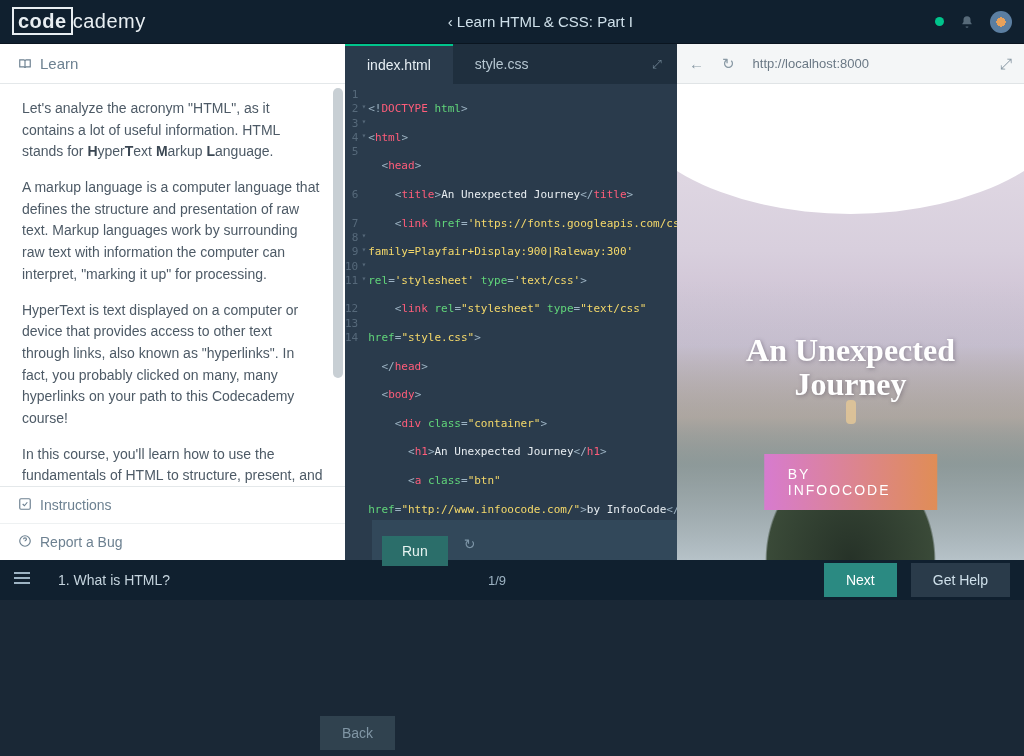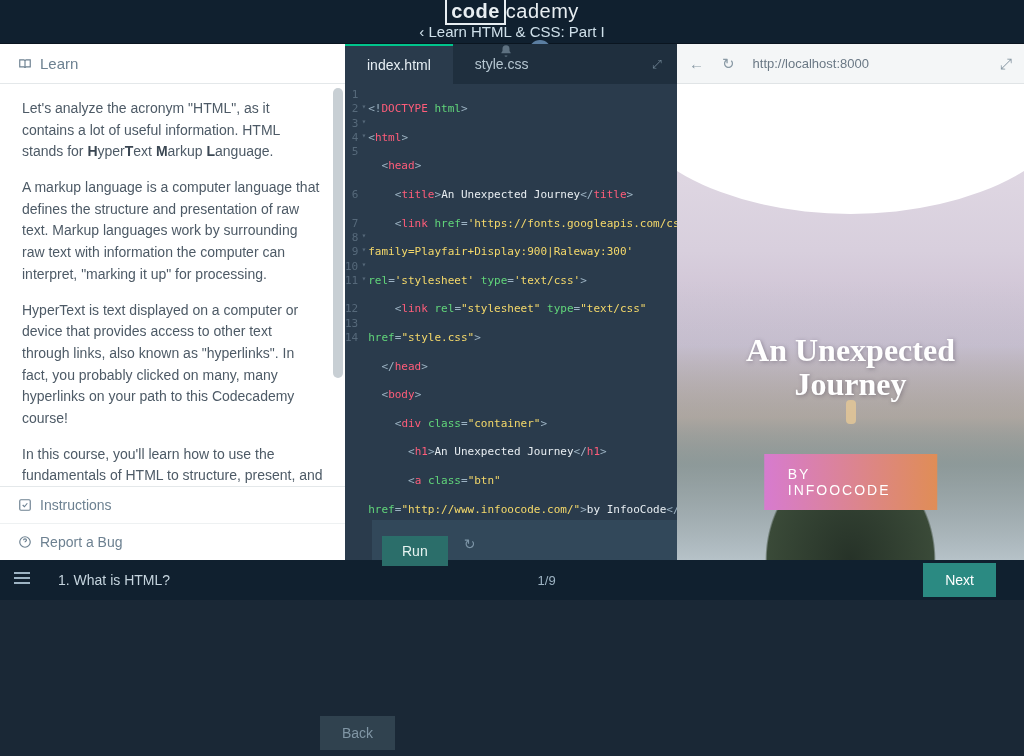--- a/index.html
+++ b/index.html
@@ -1,35 +1,35 @@
 <!DOCTYPE html>
 <html><head>
 <meta charset="utf-8">
 <style>
 * { margin: 0; padding: 0; box-sizing: border-box; }
 body { font-family: -apple-system, BlinkMacSystemFont, "Segoe UI", Helvetica, Arial, sans-serif; background: #1a2836; color: #fff; width: 1024px; height: 756px; overflow: hidden; }
-.topbar { height: 44px; background: #10202f; display: flex; align-items: center; padding: 0 12px; border-bottom: 1px solid #0a1520; flex-direction: column; }
+.topbar { height: 44px; background: #10202f; display: flex; align-items: center; padding: 0 12px; border-bottom: 1px solid #0a1520; }
 .logo { font-weight: 300; font-size: 20px; color: #e8eef2; letter-spacing: 0.5px; }
 .logo .boxed { border: 2px solid #e8eef2; padding: 1px 4px; font-weight: 600; }
 .course-title { flex: 1; text-align: center; color: #cfe0ea; font-size: 15px; font-weight: 300; }
 .course-title::before { content: "‹ "; color: #cfe0ea; }
 .header-icons { display: flex; gap: 16px; align-items: center; }
 .dot-green { width: 9px; height: 9px; border-radius: 50%; background: #00c48c; }
 .bell-icon { width: 14px; height: 14px; opacity: .5; }
 .avatar { width: 22px; height: 22px; border-radius: 50%; background: radial-gradient(circle, #e8a15b 30%, #5b7ea1 30%); }
 .main { display: flex; height: 516px; }
 
 .lesson { width: 345px; background: #fff; color: #4a5568; display: flex; flex-direction: column; position: relative; }
 .lesson-header { padding: 11px 18px; border-bottom: 1px solid #e4e8ea; color: #6d8191; font-size: 15px; display: flex; align-items: center; gap: 8px; }
 .lesson-body { padding: 14px 22px 10px 22px; overflow-y: auto; font-size: 14px; line-height: 1.55; color: #4d5a66; flex: 1; }
 .lesson-body p { margin-bottom: 14px; }
 .lesson-body .b { font-weight: 700; color: #3a4652; }
 .lesson-scrollbar { position: absolute; right: 2px; top: 44px; width: 10px; height: 290px; background: #c8cfd4; border-radius: 5px; }
 .lesson-footer { border-top: 1px solid #e4e8ea; }
-.lesson-footer-item { padding: 10px 18px; color: #6d8191; font-size: 14px; display: flex; align-items: center; gap: 8px; border-top: 1px solid #eef1f2; }
+.lesson-footer-item { padding: 10px 18px; color: #6d8191; font-size: 14px; display: flex; gap: 8px; border-top: 1px solid #eef1f2; }
 .lesson-footer-item:first-child { border-top: none; }
 
 .editor { width: 332px; background: #2a3b4c; display: flex; flex-direction: column; }
 .tabs { display: flex; background: #1f2f3e; height: 40px; }
 .tab { padding: 0 22px; display: flex; align-items: center; font-size: 14px; color: #b6c7d2; cursor: pointer; }
 .tab.active { background: #2a3b4c; border-top: 2px solid #00c48c; color: #e6eef3; }
 .tab-spacer { flex: 1; }
 .tab-expand { width: 40px; display: flex; align-items: center; justify-content: center; color: #6d8191; font-size: 12px; }
 .code { flex: 1; display: flex; font-family: "Menlo", "Consolas", monospace; font-size: 11px; line-height: 1.3; padding-top: 4px; overflow: hidden; }
 .gutter { width: 34px; text-align: right; color: #56697a; padding-right: 10px; }
@@ -198,13 +198,14 @@
     <div class="hamburger">
         <span></span>
         <span></span>
         <span></span>
       </div>
     <span>1. What is HTML?</span>
   </div>
   <button class="btn btn-back">Back</button>
   <div class="bb-center">1/9</div>
   <button class="btn btn-next">Next</button>
+  <button class="btn btn-help">Get Help</button>
 </div>
 
 </body></html>

